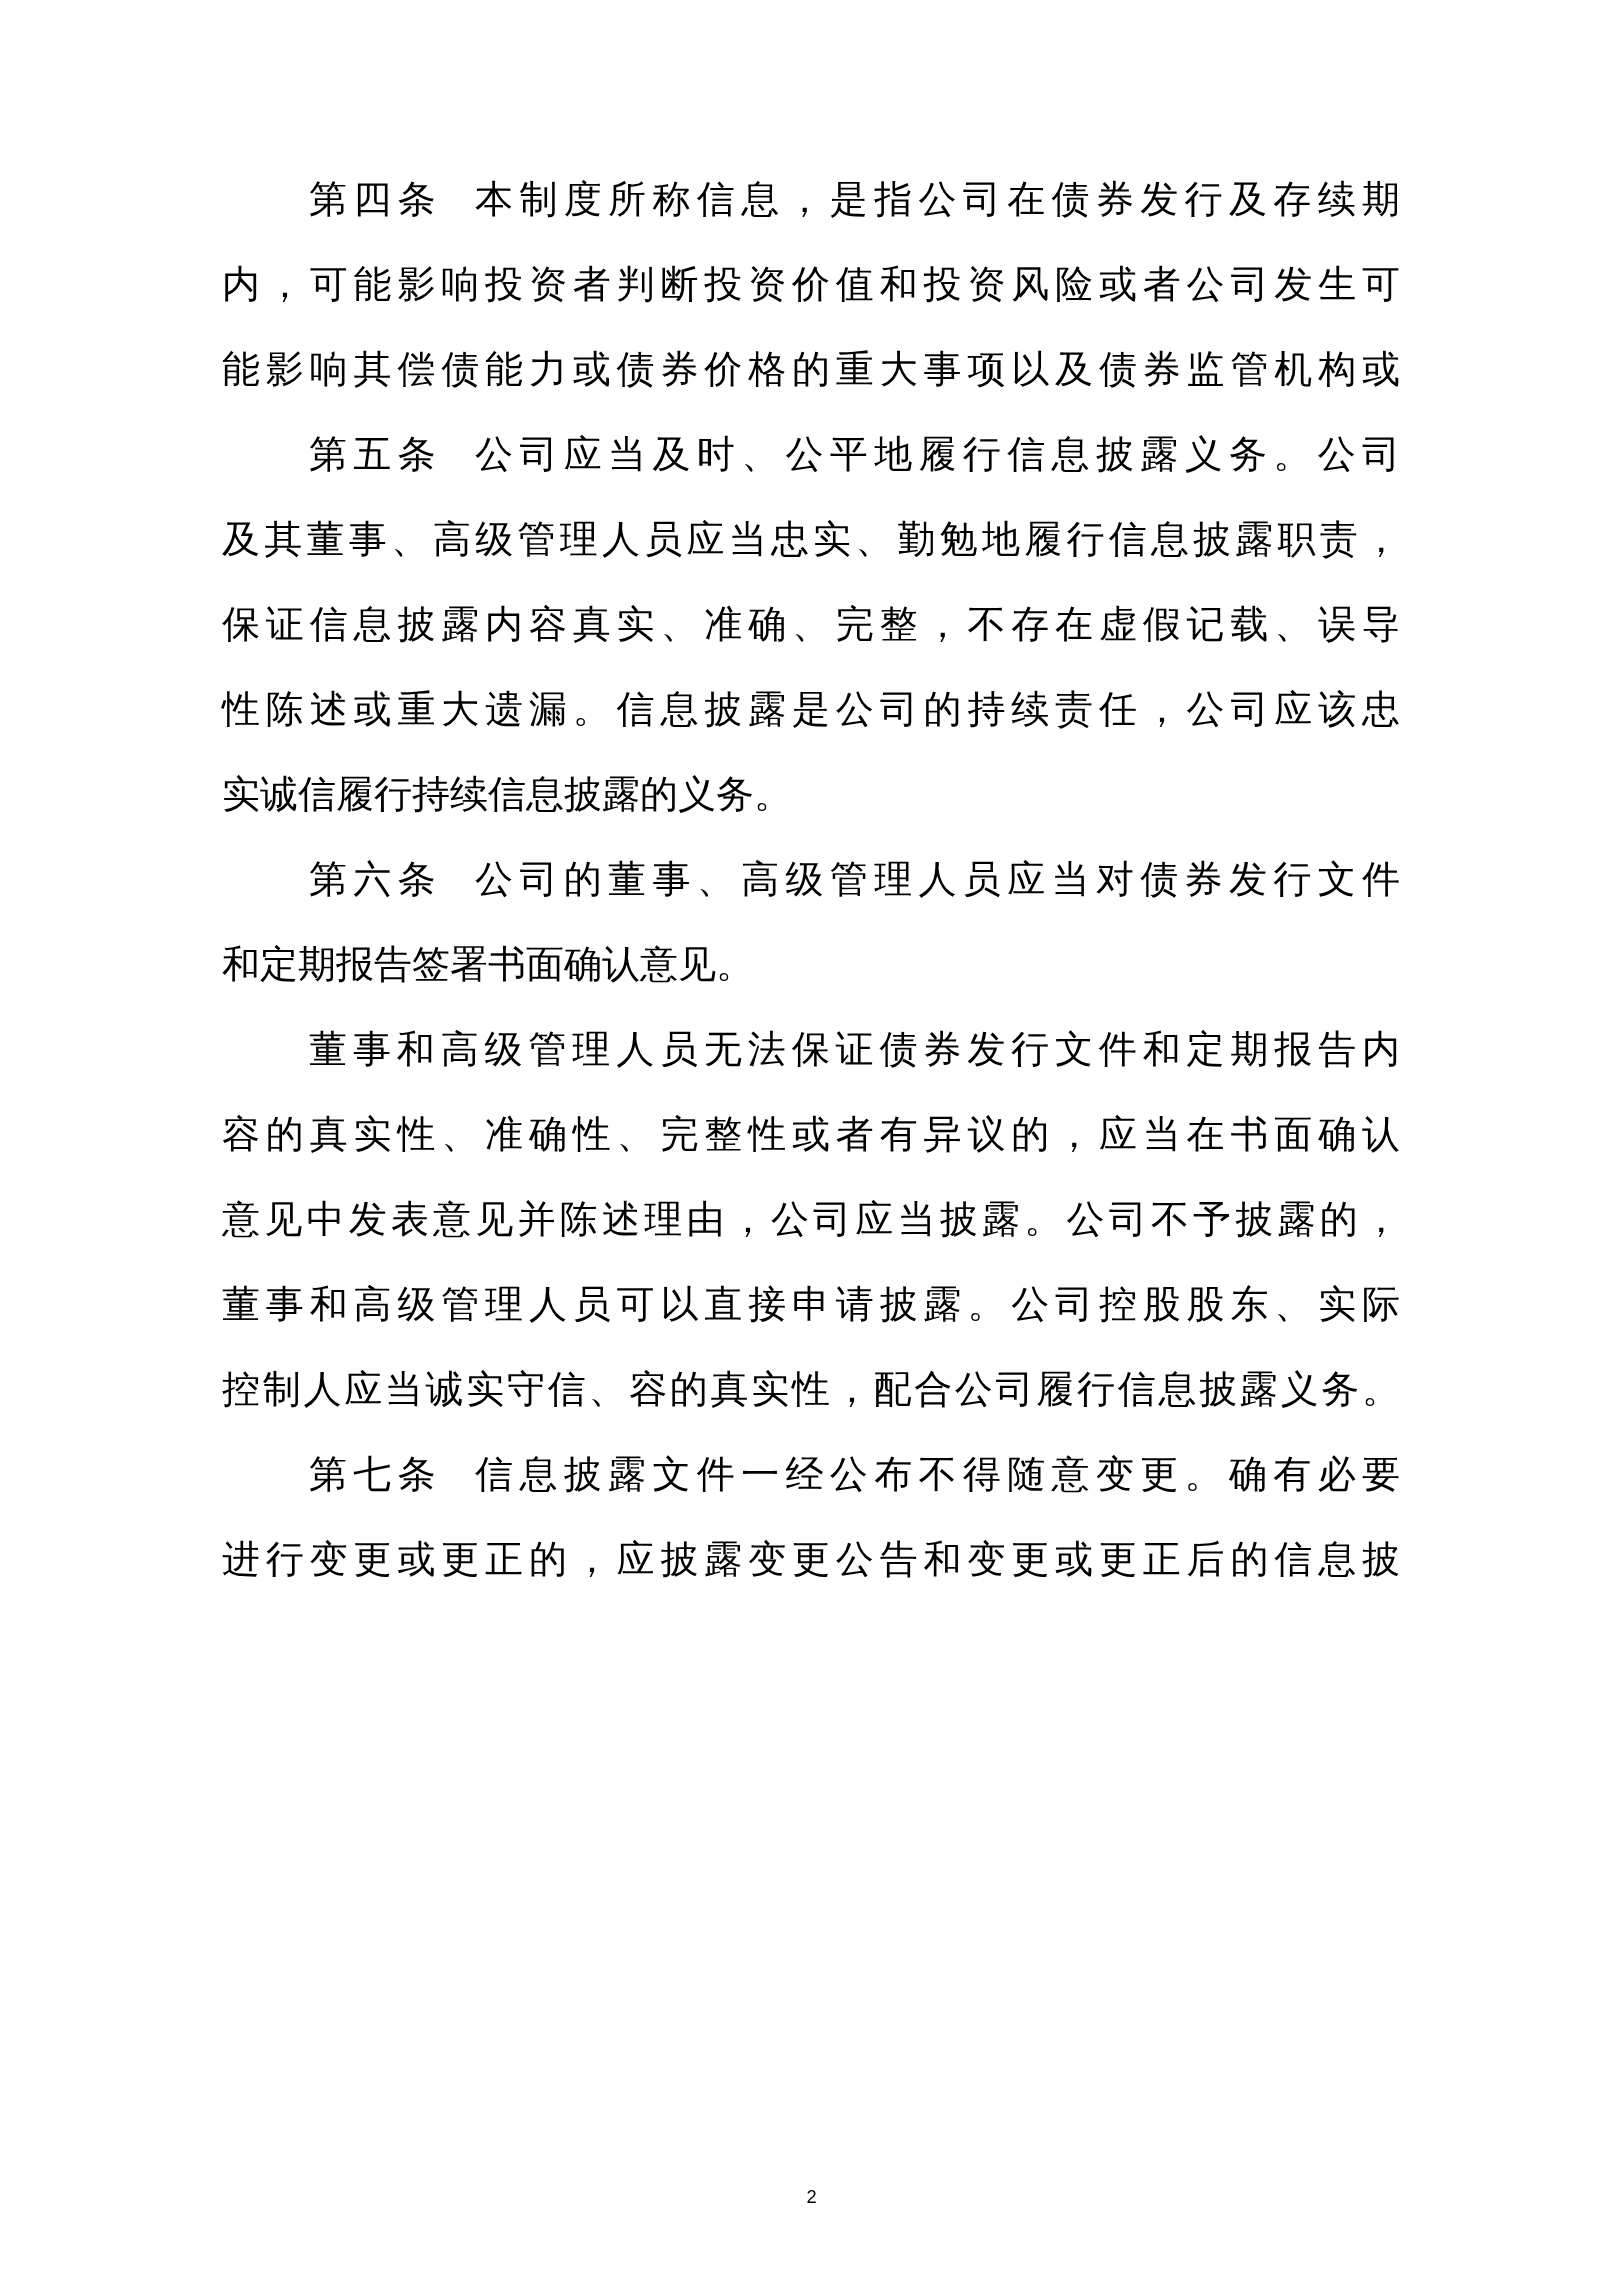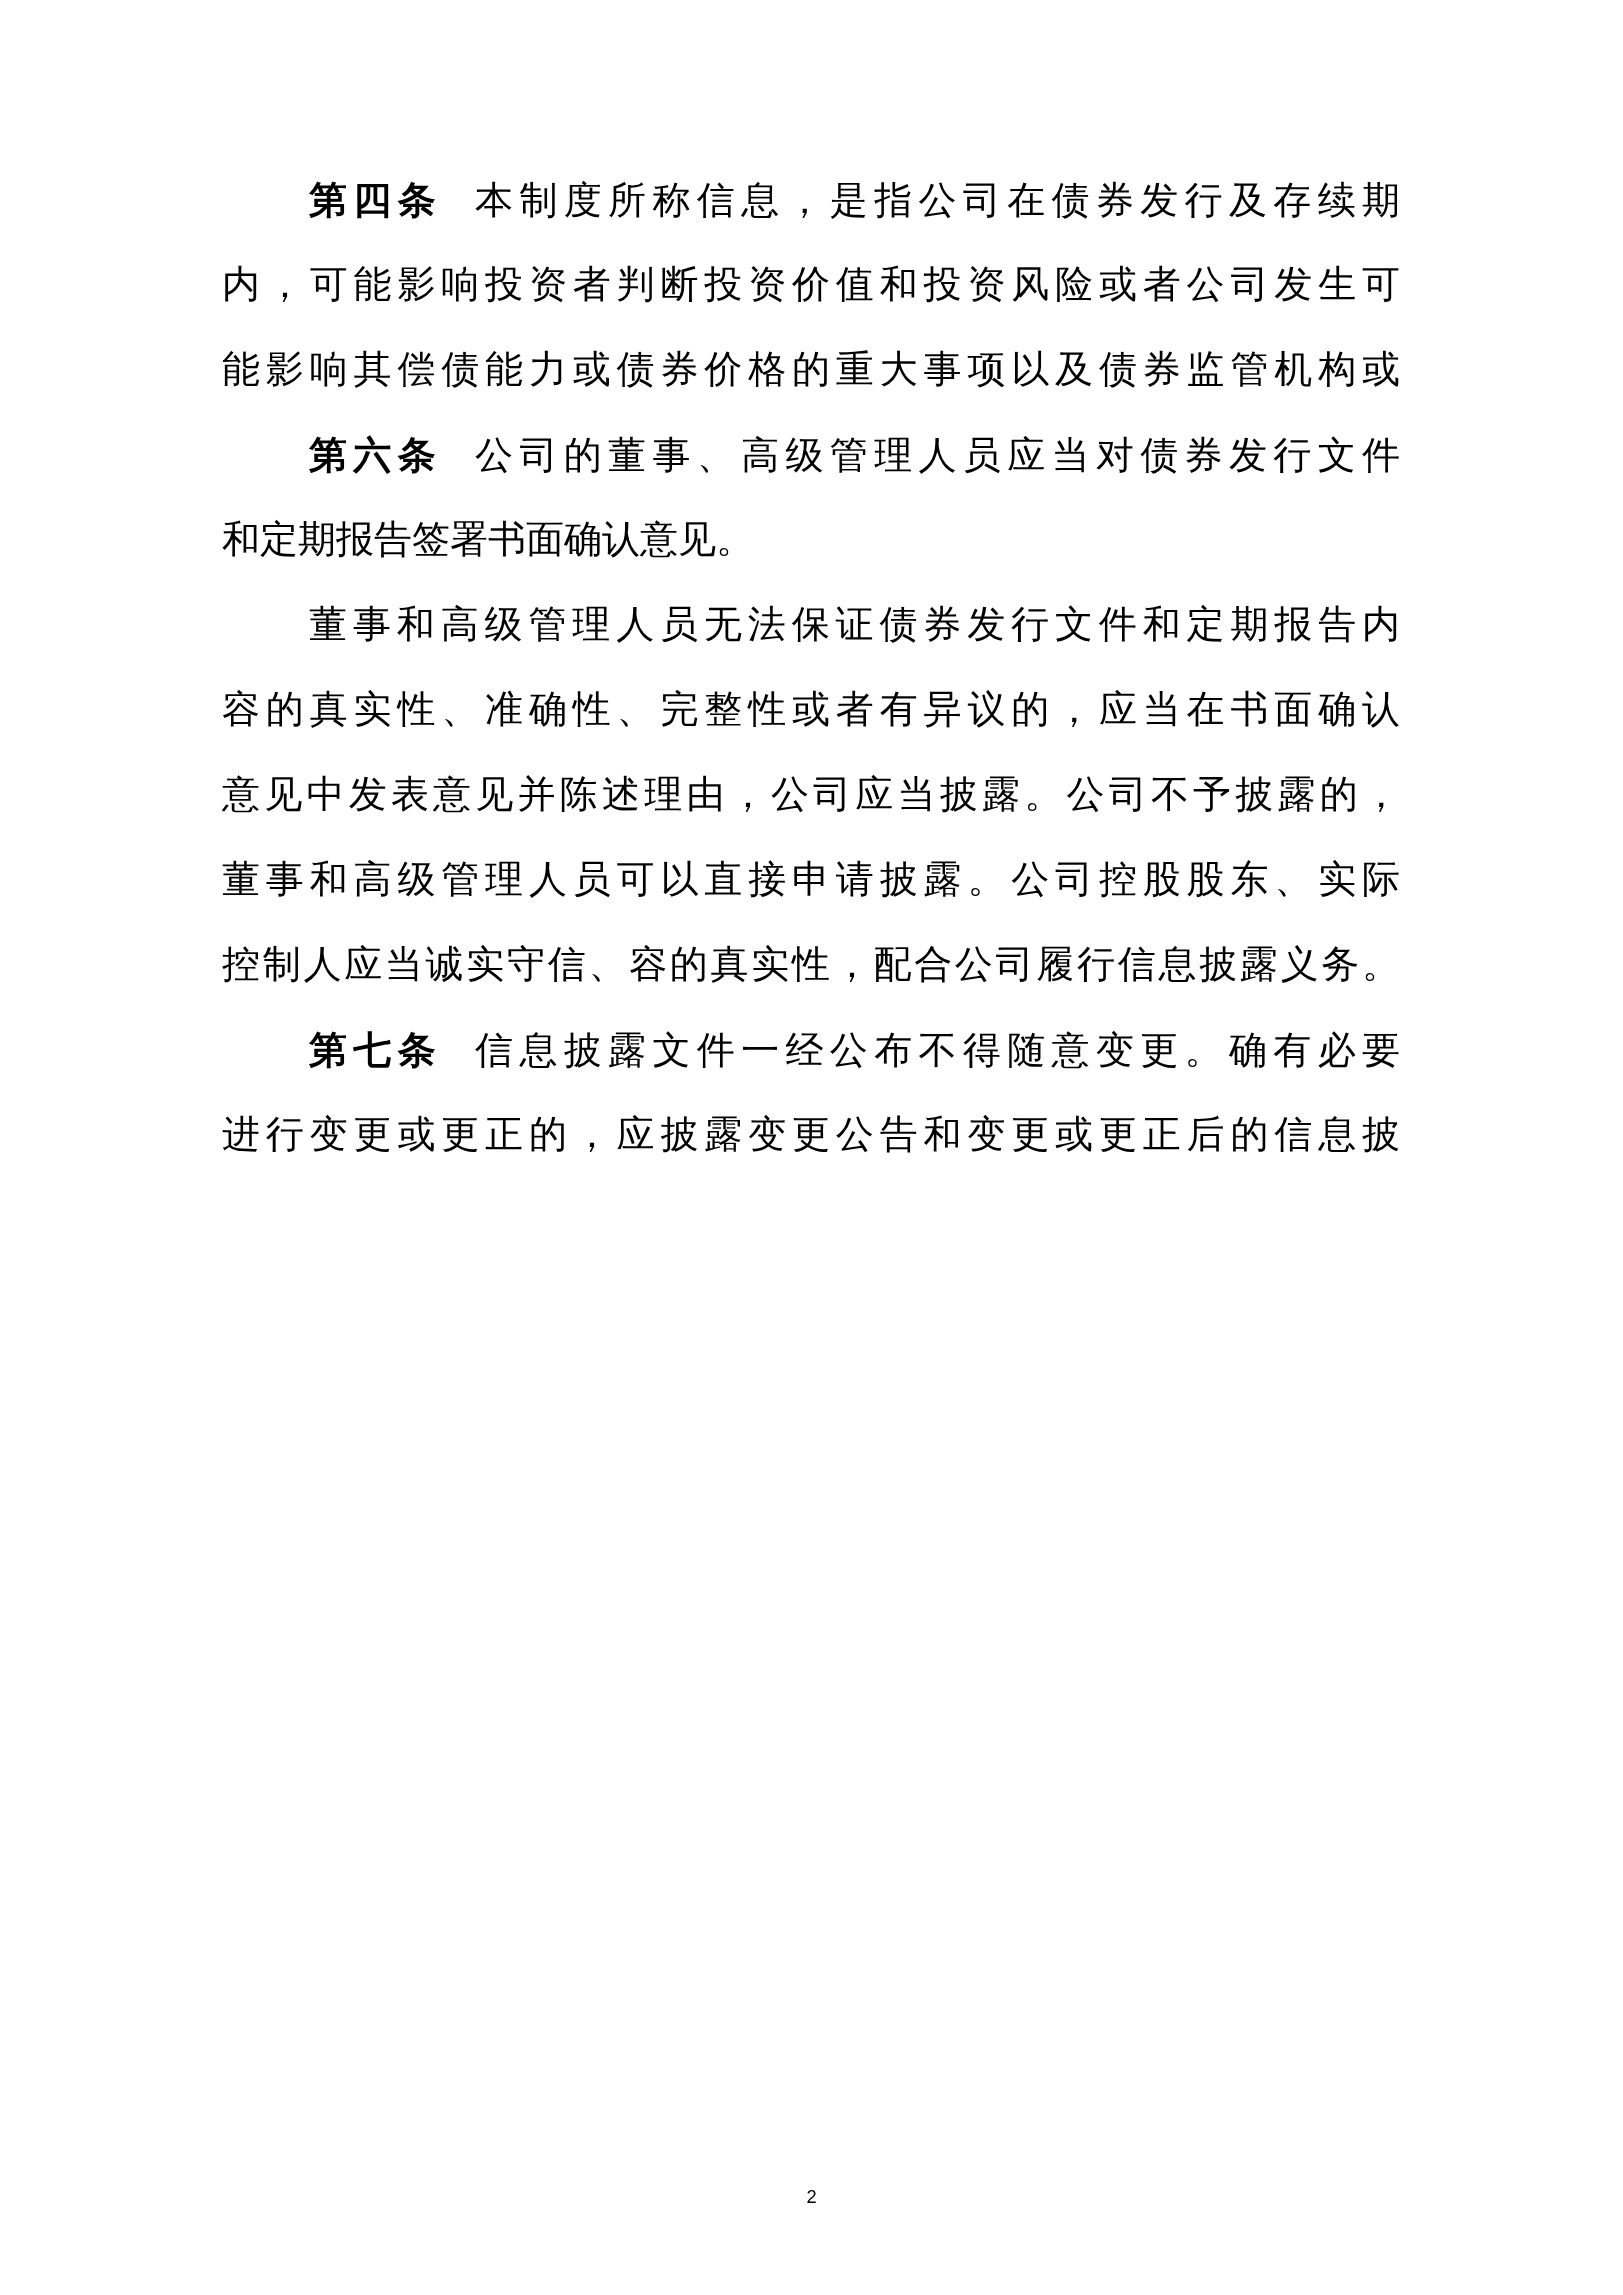--- a/index.html
+++ b/index.html
@@ -15,39 +15,46 @@
   .para { margin: 0; padding: 0; }
   .line {
     display: block; height: 85px; line-height: 65px;
     font-size: 38px; white-space: nowrap;
     text-align: justify; text-align-last: justify;
     width: 1178px;
   }
   .line.first { padding-left: 87px; width: 1091px; }
   .line.last { text-align-last: left; }
   .line.full-last { text-align-last: justify; }
-  .article-no { font-weight: bold; margin-right: 33px; }
+  .article-no { font-weight: normal; margin-right: 33px; }
   .page-number {
     position: absolute; left: 0; width: 1623px; top: 2186px;
     text-align: center; font-family: "Liberation Sans", "DejaVu Sans", sans-serif;
     font-size: 18.3px; color: #000000;
   }
 </style>
 </head>
 <body>
 
 <div class="page">
   <div class="body-text">
 
     <div class="para">
       <span class="line first"><span class="article-no">第四条</span><span>本制度所称信息，是指公司在债券发行及存续期</span></span>
       <span class="line">内，可能影响投资者判断投资价值和投资风险或者公司发生可</span>
       <span class="line">能影响其偿债能力或债券价格的重大事项以及债券监管机构或</span>
     </div>
 
+    <div class="para">
+      <span class="line first"><span class="article-no">第五条</span><span>公司应当及时、公平地履行信息披露义务。公司</span></span>
+      <span class="line">及其董事、高级管理人员应当忠实、勤勉地履行信息披露职责，</span>
+      <span class="line">保证信息披露内容真实、准确、完整，不存在虚假记载、误导</span>
+      <span class="line">性陈述或重大遗漏。信息披露是公司的持续责任，公司应该忠</span>
+      <span class="line last">实诚信履行持续信息披露的义务。</span>
+    </div>
 
     <div class="para">
       <span class="line first"><span class="article-no">第六条</span><span>公司的董事、高级管理人员应当对债券发行文件</span></span>
       <span class="line last">和定期报告签署书面确认意见。</span>
     </div>
 
     <div class="para">
       <span class="line first">董事和高级管理人员无法保证债券发行文件和定期报告内</span>
       <span class="line">容的真实性、准确性、完整性或者有异议的，应当在书面确认</span>
       <span class="line">意见中发表意见并陈述理由，公司应当披露。公司不予披露的，</span>

